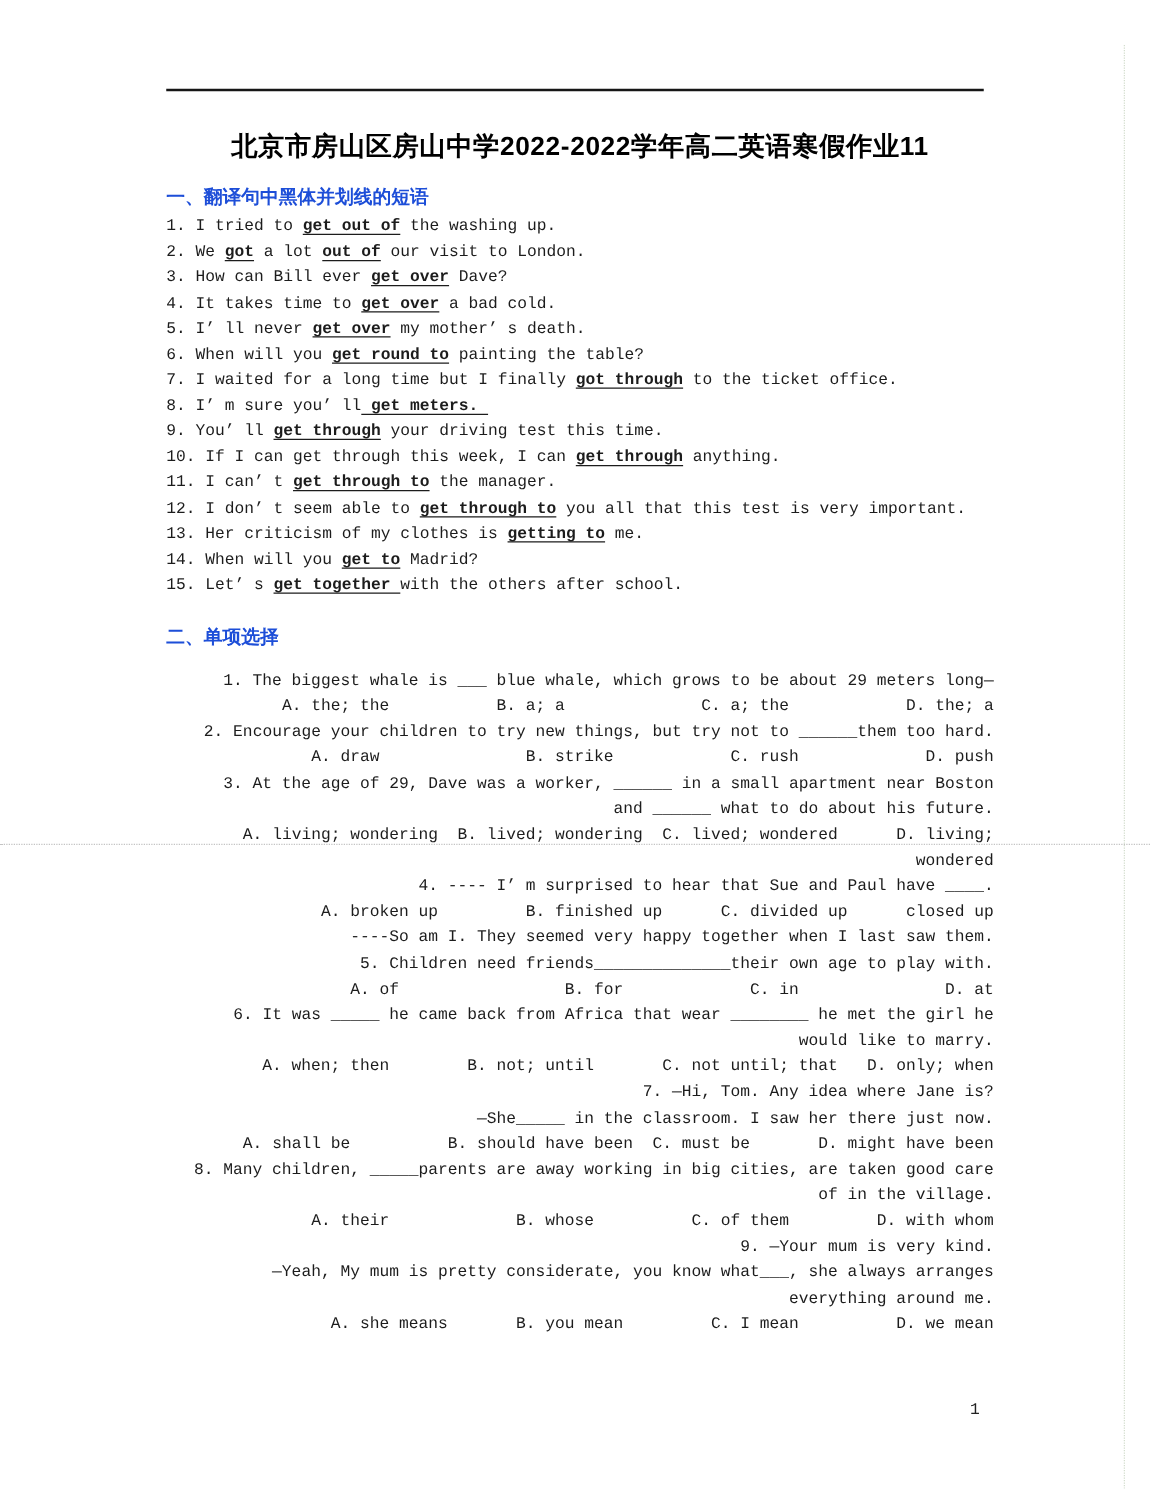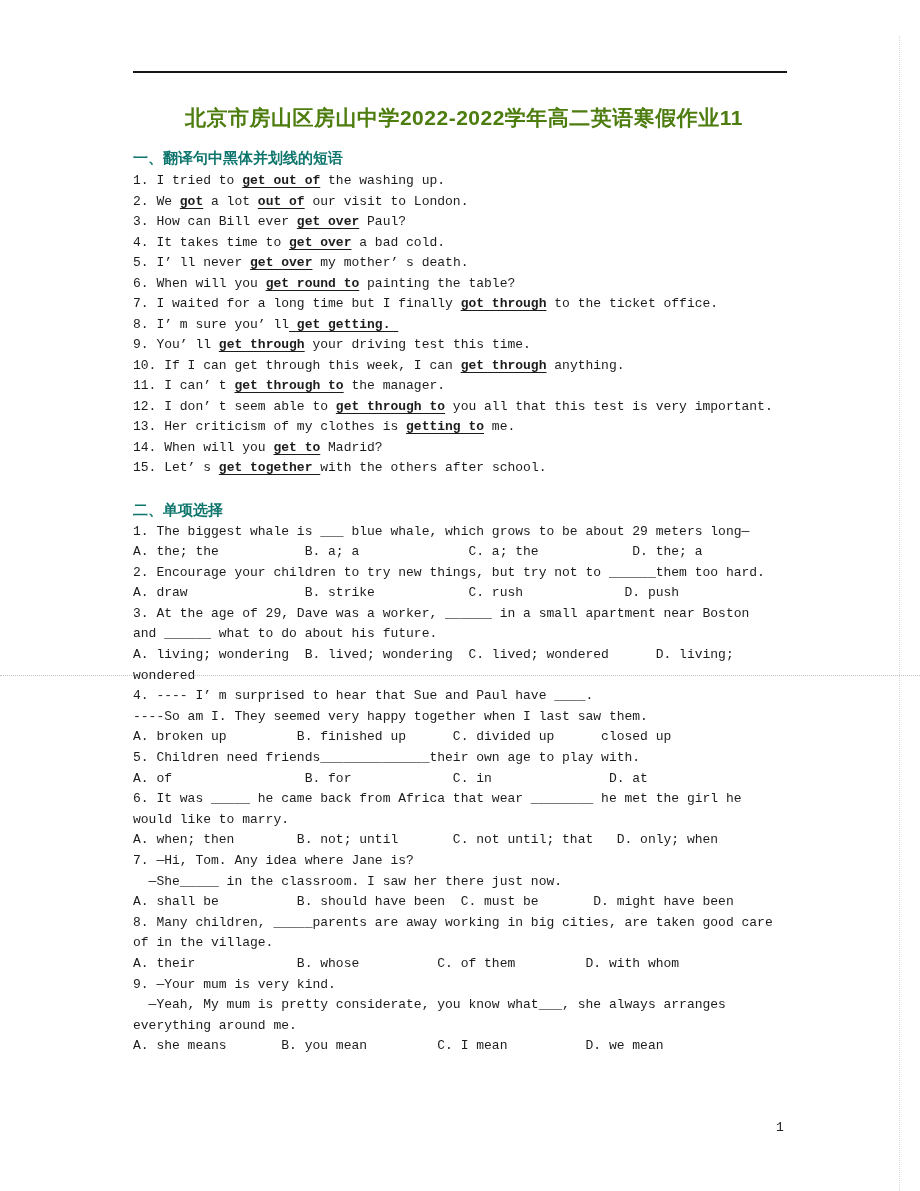--- a/index.html
+++ b/index.html
@@ -13,53 +13,53 @@
   .hsep { position:absolute; left:0; top:675px; width:920px; height:0; border-top:1px dotted #c3c3c3; z-index:0; }
   .vsep { position:absolute; left:899px; top:36px; height:1155px; width:0; border-left:1px dotted #d3ddcd; z-index:0; }
   .content { position:relative; z-index:1; padding:103px 125px 0 133px; }
   .title {
     font-family:"Liberation Sans","DejaVu Sans",sans-serif;
     font-weight:bold; font-size:21px; line-height:30px; text-align:center;
     letter-spacing:0.5px;
   }
   .sec-h {
     font-family:"Liberation Sans","DejaVu Sans",sans-serif;
-    font-weight:bold; font-size:15px; line-height:21px; color:#0f766e;
+    font-weight:bold; font-size:15px; line-height:21px; color:#1d4ed8;
   }
   .sec1-h { margin-top:14px; }
   .sec2-h { margin-top:20px; }
   .items { margin-top:3px;font-family:Liberation Mono, monospace; }
-  .lines { margin-top:2px; }
+  .lines { margin-top:15px;text-align:right; }
   .ln { white-space:pre; font-size:13px; line-height:20.5px; }
   .lines .ln { line-height:20.6px; }
   .bu { font-weight:bold; text-decoration:underline; text-underline-offset:3px; }
   .pagenum { position:absolute; left:776px; top:1120px; font-size:13px; color:#222; z-index:1; }
 </style>
 </head>
 <body>
 
 <div class="page">
   <div class="rule"></div>
   <div class="hsep"></div>
   <div class="vsep"></div>
 
   <div class="content">
-    <div class="title" style="color: #4d7c0f;">北京市房山区房山中学2022-2022学年高二英语寒假作业11</div>
+    <div class="title" style="color: #000000;">北京市房山区房山中学2022-2022学年高二英语寒假作业11</div>
 
     <div class="sec-h sec1-h">一、翻译句中黑体并划线的短语</div>
 
     <div class="items">
       <div class="ln"><span>1. I tried to </span><span class="bu">get out of</span><span> the washing up.</span></div>
       <div class="ln"><span>2. We </span><span class="bu">got</span><span> a lot </span><span class="bu">out of</span><span> our visit to London.</span></div>
-      <div class="ln"><span>3. How can Bill ever </span><span class="bu">get over</span><span> Paul?</span></div>
+      <div class="ln"><span>3. How can Bill ever </span><span class="bu">get over</span><span> Dave?</span></div>
       <div class="ln"><span>4. It takes time to </span><span class="bu">get over</span><span> a bad cold.</span></div>
       <div class="ln"><span>5. I’ ll never </span><span class="bu">get over</span><span> my mother’ s death.</span></div>
       <div class="ln"><span>6. When will you </span><span class="bu">get round to</span><span> painting the table?</span></div>
       <div class="ln"><span>7. I waited for a long time but I finally </span><span class="bu">got through</span><span> to the ticket office.</span></div>
-      <div class="ln"><span>8. I’ m sure you’ ll</span><span class="bu"> get getting. </span></div>
+      <div class="ln"><span>8. I’ m sure you’ ll</span><span class="bu"> get meters. </span></div>
       <div class="ln"><span>9. You’ ll </span><span class="bu">get through</span><span> your driving test this time.</span></div>
       <div class="ln"><span>10. If I can get through this week, I can </span><span class="bu">get through</span><span> anything.</span></div>
       <div class="ln"><span>11. I can’ t </span><span class="bu">get through to</span><span> the manager.</span></div>
       <div class="ln"><span>12. I don’ t seem able to </span><span class="bu">get through to</span><span> you all that this test is very important.</span></div>
       <div class="ln"><span>13. Her criticism of my clothes is </span><span class="bu">getting to</span><span> me.</span></div>
       <div class="ln"><span>14. When will you </span><span class="bu">get to</span><span> Madrid?</span></div>
       <div class="ln"><span>15. Let’ s </span><span class="bu">get together </span><span>with the others after school.</span></div>
     </div>
 
     <div class="sec-h sec2-h">二、单项选择</div>
@@ -67,22 +67,22 @@
     <div class="lines">
       <div class="ln">1. The biggest whale is ___ blue whale, which grows to be about 29 meters long—</div>
       <div class="ln">A. the; the           B. a; a              C. a; the            D. the; a</div>
       <div class="ln">2. Encourage your children to try new things, but try not to ______them too hard.</div>
       <div class="ln">A. draw               B. strike            C. rush             D. push</div>
       <div class="ln">3. At the age of 29, Dave was a worker, ______ in a small apartment near Boston</div>
       <div class="ln">and ______ what to do about his future.</div>
       <div class="ln">A. living; wondering  B. lived; wondering  C. lived; wondered      D. living;</div>
       <div class="ln">wondered</div>
       <div class="ln">4. ---- I’ m surprised to hear that Sue and Paul have ____.</div>
+      <div class="ln">A. broken up         B. finished up      C. divided up      closed up</div>
       <div class="ln">----So am I. They seemed very happy together when I last saw them.</div>
-      <div class="ln">A. broken up         B. finished up      C. divided up      closed up</div>
       <div class="ln">5. Children need friends______________their own age to play with.</div>
       <div class="ln">A. of                 B. for             C. in               D. at</div>
       <div class="ln">6. It was _____ he came back from Africa that wear ________ he met the girl he</div>
       <div class="ln">would like to marry.</div>
       <div class="ln">A. when; then        B. not; until       C. not until; that   D. only; when</div>
       <div class="ln">7. —Hi, Tom. Any idea where Jane is?</div>
       <div class="ln">  —She_____ in the classroom. I saw her there just now.</div>
       <div class="ln">A. shall be          B. should have been  C. must be       D. might have been</div>
       <div class="ln">8. Many children, _____parents are away working in big cities, are taken good care</div>
       <div class="ln">of in the village.</div>

